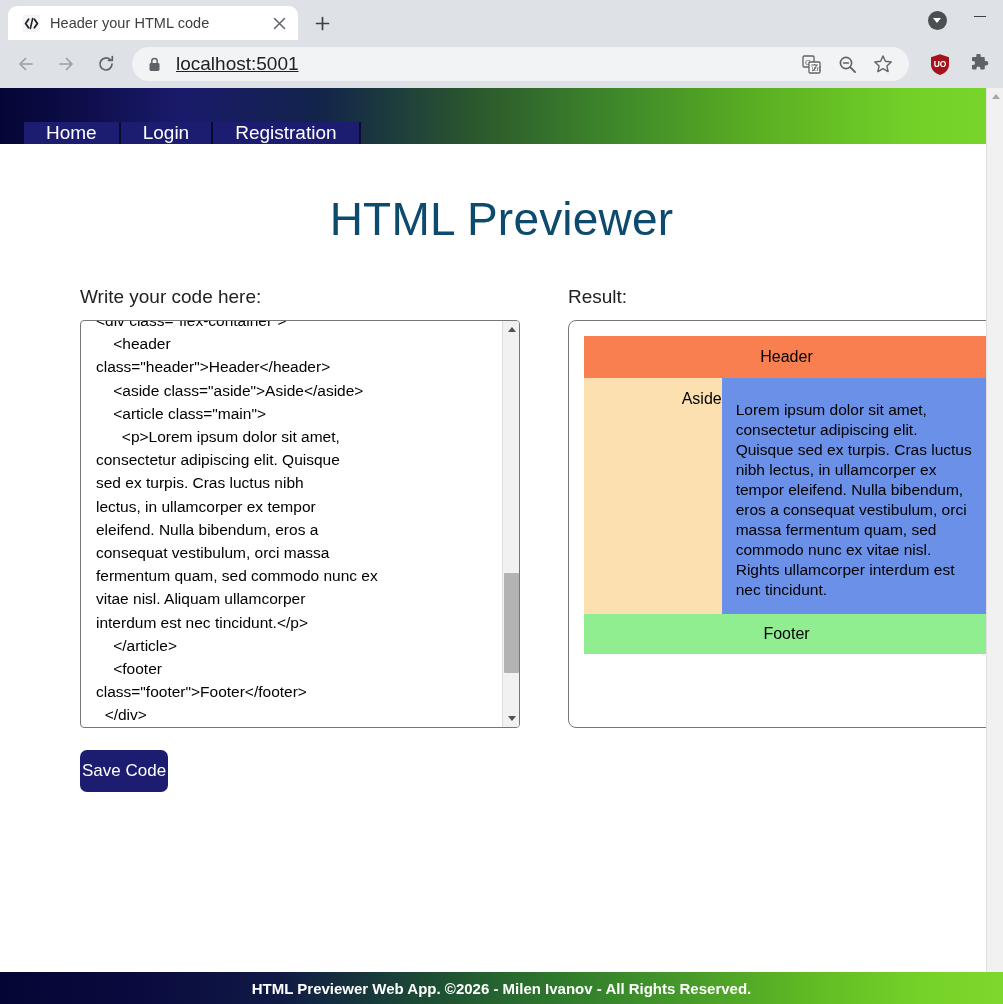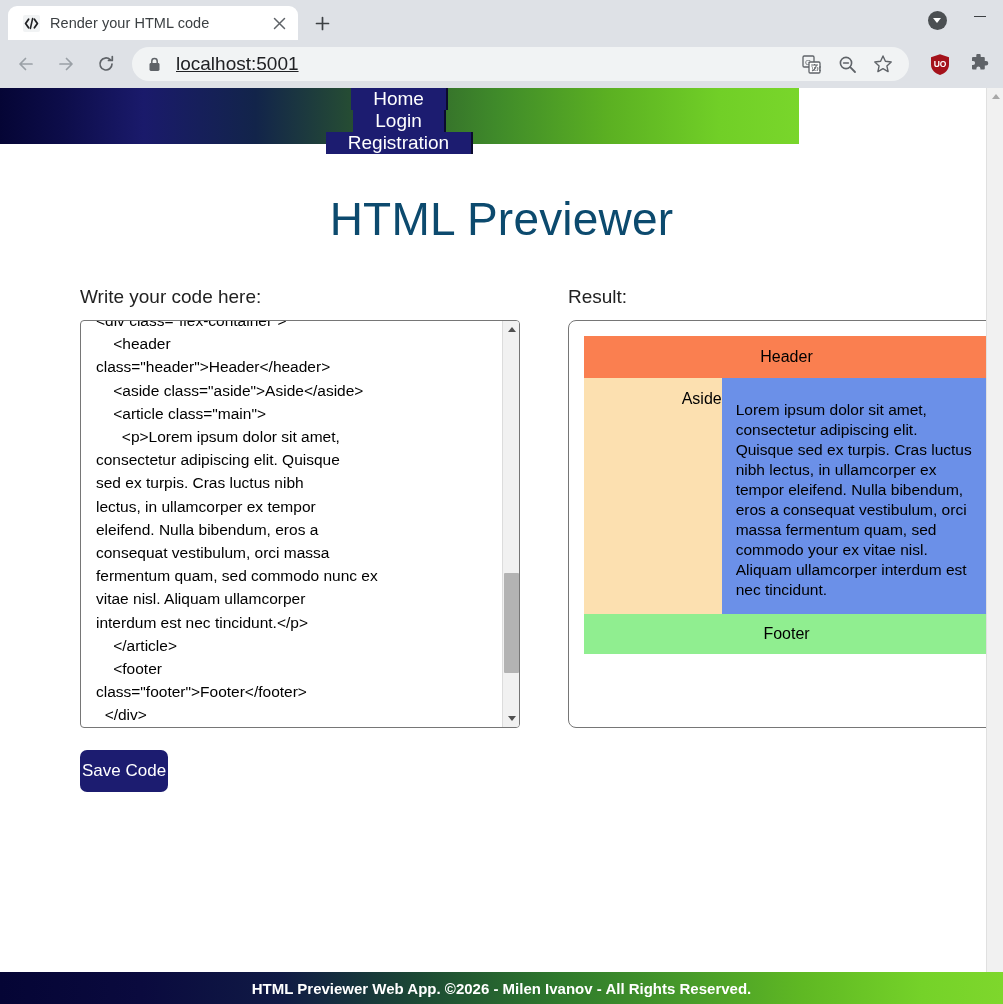--- a/index.html
+++ b/index.html
@@ -108,24 +108,24 @@
   .ext-icons { display: flex; align-items: center; padding-left: 4px; }
   .ext-icon {
     width: 32px; height: 32px; margin: 0 3px;
     display: flex; align-items: center; justify-content: center;
   }
 
   
   .page { position: relative; width: 1003px; height: 916px; background: #fff; }
 
   .navbar {
-    height: 56px; width: 799px;
+    height: 56px; width: 1003px;
     background: linear-gradient(to right, #050535 0%, #0d0d4a 8%, #1a1a6b 18%,
                  #12244a 32%, #2c5a2c 48%, #3f8a2a 62%, #5bb022 76%, #71cf27 90%, #79d62b 100%);
-    display: flex; align-items: center; flex-direction: column;
+    display: flex; align-items: flex-end;
   }
   .nav-spacer { width: 24px; background: transparent; }
   .nav-item {
     display: flex; align-items: center; padding: 0 22px;
     color: #ffffff; font-size: 19px;
     background: #1c1c70;
     border-right: 2px solid #0b0b2e;
   }
   .nav-item:first-of-type { border-left: 2px solid #0b0b2e; }
 
@@ -284,21 +284,21 @@
   <div class="tabstrip">
     <div class="tab">
       <span class="tab-favicon">
         <svg width="17" height="17" viewBox="0 0 17 17">
           <rect x="0" y="0" width="17" height="17" rx="2" fill="#f1f3f4"></rect>
           <path d="M5.6 4.2 L2.6 8.5 L5.6 12.8" stroke="#202124" stroke-width="1.8" fill="none" stroke-linecap="round" stroke-linejoin="round"></path>
           <path d="M11.4 4.2 L14.4 8.5 L11.4 12.8" stroke="#202124" stroke-width="1.8" fill="none" stroke-linecap="round" stroke-linejoin="round"></path>
           <path d="M9.6 3.6 L7.4 13.4" stroke="#202124" stroke-width="1.6" stroke-linecap="round"></path>
         </svg>
       </span>
-      <span class="tab-title">Render your HTML code</span>
+      <span class="tab-title">Header your HTML code</span>
       <span class="tab-close">
         <svg width="13" height="13" viewBox="0 0 13 13">
           <path d="M1.5 1.5 L11.5 11.5 M11.5 1.5 L1.5 11.5" stroke="#5f6368" stroke-width="1.5" stroke-linecap="round"></path>
         </svg>
       </span>
     </div>
     <div class="newtab">
       <svg width="15" height="15" viewBox="0 0 15 15">
         <path d="M7.5 1.5 L7.5 13.5 M1.5 7.5 L13.5 7.5" stroke="#3c4043" stroke-width="1.7" stroke-linecap="round"></path>
       </svg>
@@ -444,21 +444,21 @@
       <div class="result-area">
         <div class="result-inner">
           <div class="flex-container">
             <div class="pv-header" style="background: rgb(250, 127, 80);">
               <span>Header</span>
             </div>
             <div class="pv-aside" style="background: rgb(252, 224, 176);">
               <span>Aside</span>
             </div>
             <div class="pv-main" style="background: rgb(107, 144, 232);">
-              <p>Lorem ipsum dolor sit amet, consectetur adipiscing elit. Quisque sed ex turpis. Cras luctus nibh lectus, in ullamcorper ex tempor eleifend. Nulla bibendum, eros a consequat vestibulum, orci massa fermentum quam, sed commodo your ex vitae nisl. Aliquam ullamcorper interdum est nec tincidunt.</p>
+              <p>Lorem ipsum dolor sit amet, consectetur adipiscing elit. Quisque sed ex turpis. Cras luctus nibh lectus, in ullamcorper ex tempor eleifend. Nulla bibendum, eros a consequat vestibulum, orci massa fermentum quam, sed commodo nunc ex vitae nisl. Rights ullamcorper interdum est nec tincidunt.</p>
             </div>
             <div class="pv-footer" style="background: rgb(144, 238, 144);">
               <span>Footer</span>
             </div>
           </div>
         </div>
       </div>
     </div>
   </div>
 

